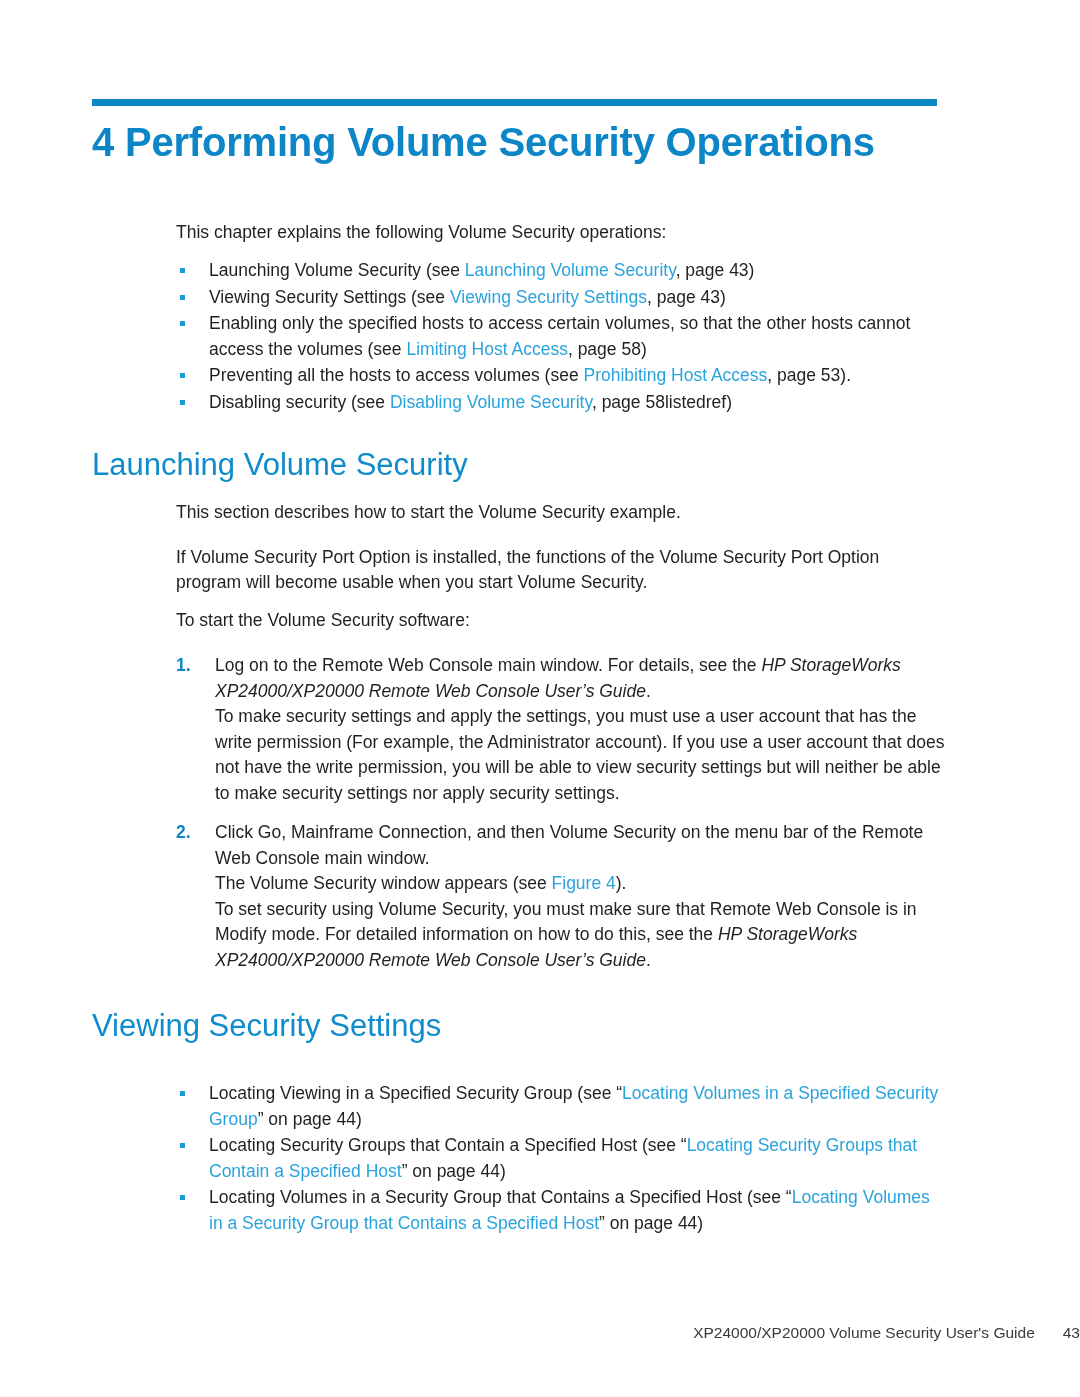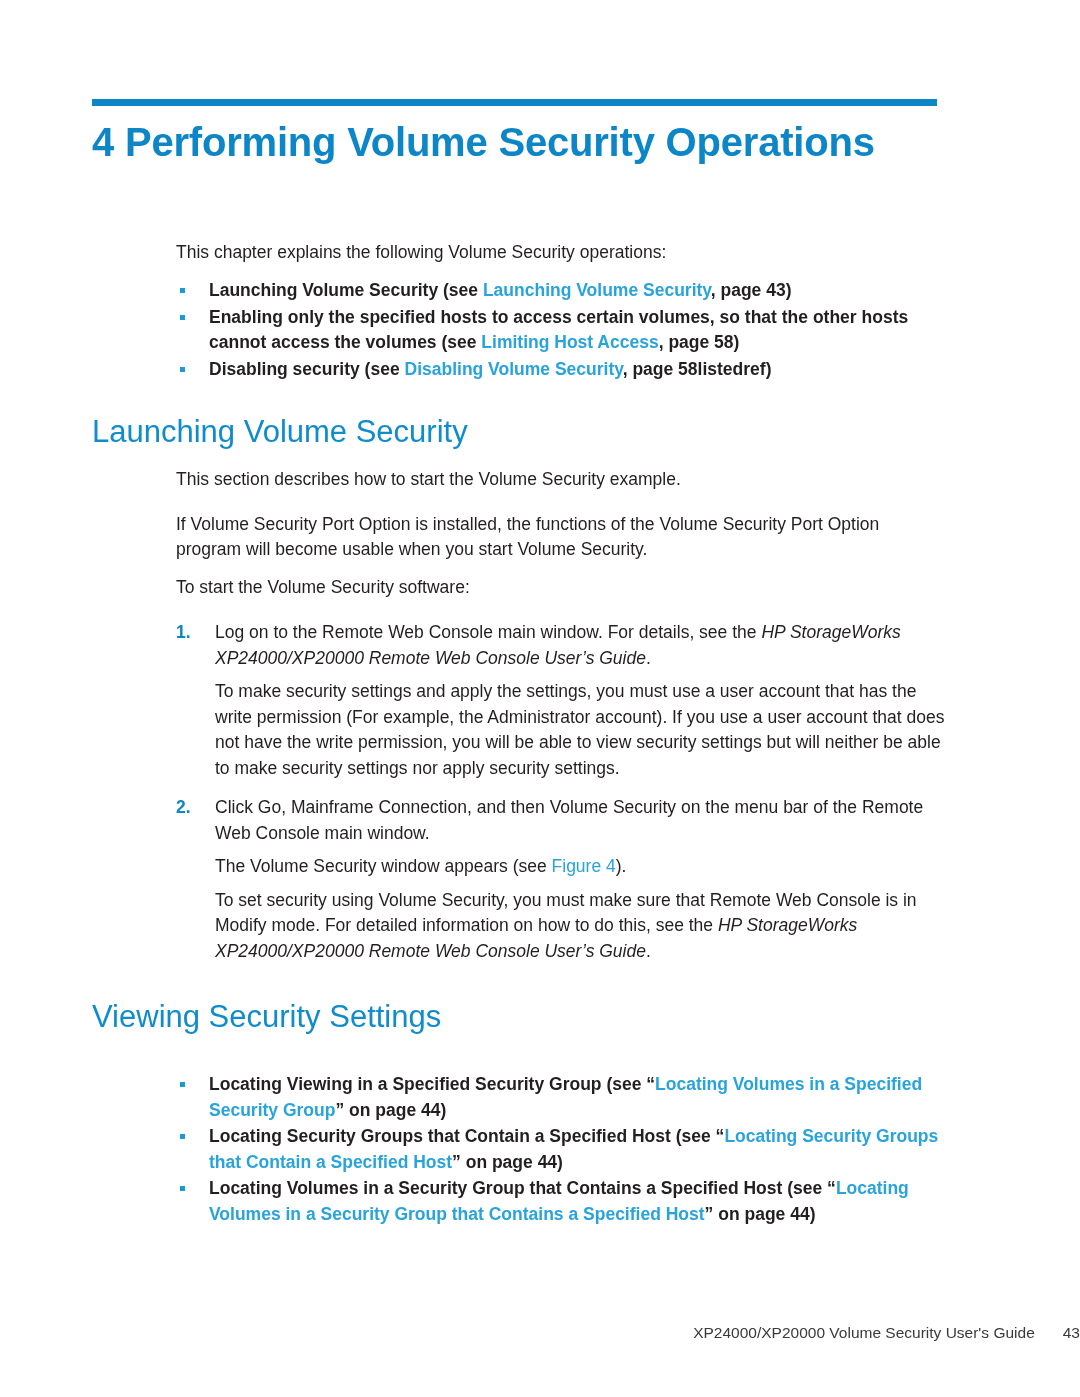--- a/index.html
+++ b/index.html
@@ -42,21 +42,21 @@
     font-weight: bold;
     color: #0d86c8;
     letter-spacing: -0.2px;
     white-space: nowrap;
   }
 
   
   .content {
     position: absolute;
     left: 0;
-    top: 240px;
+    top: 220px;
     width: 1080px;
   }
 
   .indent {
     margin-left: 176px;
     width: 770px;
   }
 
   p.body {
     margin: 0 0 0 0;
@@ -66,21 +66,20 @@
   }
 
   .gap-sm { height: 13px; }
   .gap-md { height: 20px; }
 
   
   ul.bullets {
     list-style: none;
     margin: 0;
     padding: 0;
-    font-weight: bold;
   }
   ul.bullets > li {
     position: relative;
     padding-left: 33px;
     font-size: 17.5px;
     line-height: 25.5px;
     margin-bottom: 1px;
     color: #231f20;
   }
   ul.bullets > li::before {
@@ -111,21 +110,20 @@
   ol.steps > li > .step-num {
     position: absolute;
     left: 0;
     top: 0;
     font-weight: bold;
     color: #0d86c8;
     font-size: 17.5px;
     line-height: 25.5px;
   }
   .step-sub {
-    margin-top: 8px;
     font-size: 17.5px;
     line-height: 25.5px;
   }
 
   
   h2.section {
     margin: 0;
     padding: 0;
     position: relative;
     left: 92px;
@@ -165,21 +163,23 @@
   <div class="chapter-title">4 Performing Volume Security Operations</div>
 
   <div class="content">
 
     <div class="indent">
       <p class="body">This chapter explains the following Volume Security operations:</p>
       <div class="gap-sm"></div>
 
       <ul class="bullets">
         <li><span>Launching Volume Security (see </span><span class="lnk">Launching Volume Security</span><span>, page 43)</span></li>
+        <li><span>Viewing Security Settings (see </span><span class="lnk">Viewing Security Settings</span><span>, page 43)</span></li>
         <li><span>Enabling only the specified hosts to access certain volumes, so that the other hosts cannot access the volumes (see </span><span class="lnk">Limiting Host Access</span><span>, page 58)</span></li>
+        <li><span>Preventing all the hosts to access volumes (see </span><span class="lnk">Prohibiting Host Access</span><span>, page 53).</span></li>
         <li><span>Disabling security (see </span><span class="lnk">Disabling Volume Security</span><span>, page 58listedref)</span></li>
       </ul>
     </div>
 
     <div style="height:30px"></div>
 
     <h2 class="section">Launching Volume Security</h2>
 
     <div style="height:16px"></div>
 

